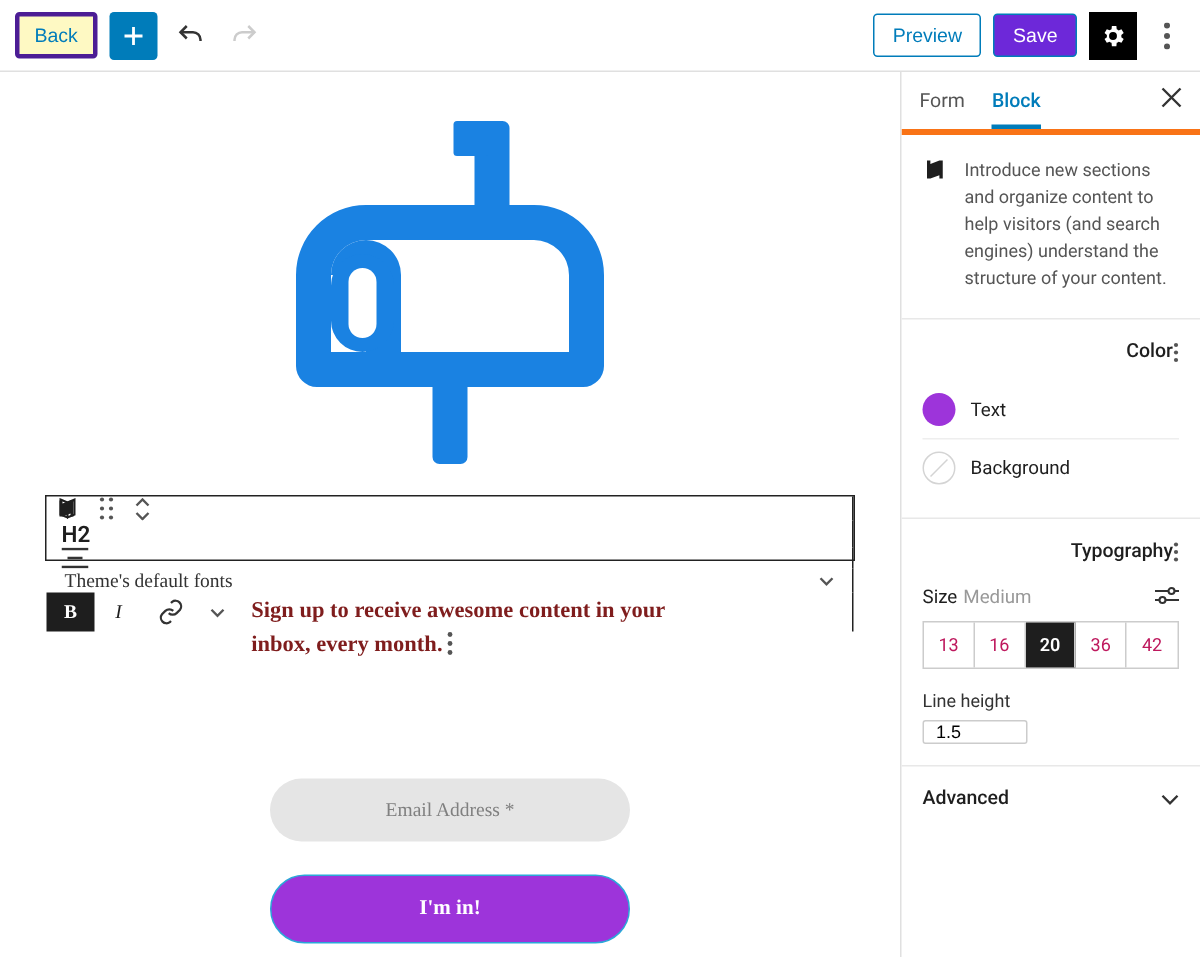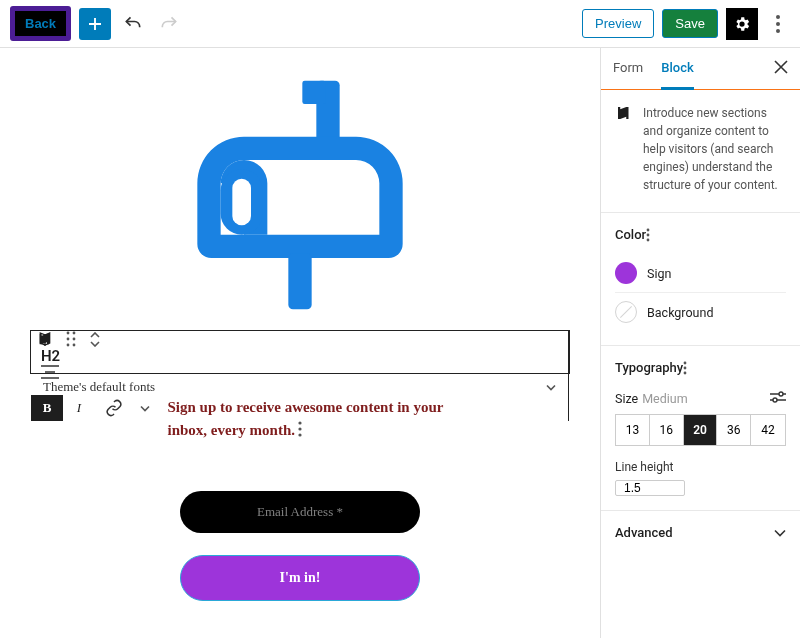--- a/index.html
+++ b/index.html
@@ -1,25 +1,25 @@
 <!DOCTYPE html>
 <html><head>
   <meta charset="utf-8">
   <style>
     * { box-sizing: border-box; margin: 0; padding: 0; }
     body { font-family: -apple-system, BlinkMacSystemFont, "Segoe UI", Roboto, sans-serif; font-size: 13px; color: #1e1e1e; background: #fff; width: 800px; height: 638px; overflow: hidden; }
     
     .top-toolbar { display: flex; align-items: center; justify-content: space-between; padding: 8px 10px; border-bottom: 1px solid #e0e0e0; height: 48px; }
     .tb-left, .tb-right { display: flex; align-items: center; gap: 8px; }
-    .btn-back { border: 5px solid #4c1d95; background: #000000; color: #007cba; border-radius: 3px; padding: 5px 10px; font-size: 13px; cursor: pointer; font-weight: bold; }
+    .btn-back { border: 3px solid #4c1d95; background: #fef9c3; color: #007cba; border-radius: 3px; padding: 5px 10px; font-size: 13px; cursor: pointer; }
     .btn-add { width: 32px; height: 32px; background: #007cba; border: none; border-radius: 3px; color: #fff; font-size: 20px; line-height: 1; cursor: pointer; display: flex; align-items: center; justify-content: center; }
     .icon-btn { background: none; border: none; padding: 4px; cursor: pointer; color: #555; font-size: 18px; display: flex; align-items: center; justify-content: center; }
     .icon-btn.disabled { color: #bbb; }
     .btn-preview { border: 1px solid #007cba; background: #fff; color: #007cba; border-radius: 3px; padding: 6px 12px; font-size: 13px; cursor: pointer; text-align: right; }
-    .btn-save { border: 1px solid #007cba; background: #15803d; color: #fff; border-radius: 3px; padding: 6px 12px; font-size: 13px; cursor: pointer; }
+    .btn-save { border: 1px solid #007cba; background: #6d28d9; color: #fff; border-radius: 3px; padding: 6px 12px; font-size: 13px; cursor: pointer; }
     .btn-gear { width: 32px; height: 32px; background: #000; border: none; color: #fff; font-size: 16px; cursor: pointer; display: flex; align-items: center; justify-content: center; }
     .btn-kebab { width: 24px; display:flex; align-items:center; justify-content:center; background:none; border:none; cursor:pointer; color:#555; font-size:18px;}
     
     .main { display: flex; height: 590px; }
     .canvas { flex: 1; min-width: 0; overflow: auto; display: flex; flex-direction: column; align-items: center; }
     .sidebar { width: 200px; border-left: 1px solid #e0e0e0; display: flex; flex-direction: column; overflow: auto;}
     
     .mailbox { margin-top: 0px; }
     .block-toolbar { margin-top: 2px; display:flex; border:1px solid #222; height:44px; align-items: stretch; background:#fff; width: 540px; flex-direction: column;}
     .bt-group{ display:flex; align-items:center; border-right:1px solid #222;}
@@ -27,42 +27,42 @@
     .bt-cell.small{ padding:0 6px; min-width:24px;}
     .bt-font{ flex:1; padding: 0 12px; font-family: Georgia, serif; font-size: 13px; color:#333; display:flex; align-items:center; justify-content: space-between;}
     .bt-cell svg{ display:block;}
     .bt-bold { background: #1e1e1e; color:#fff; font-weight:700; font-family: Georgia, serif; padding:0;}
     .bt-bold .inner{width:26px;height:26px;display:flex;align-items:center;justify-content:center;}
     .bt-italic{ font-family: Georgia, serif; font-style: italic;}
     .heading-text { text-align:center; font-family: Georgia, "Times New Roman", serif; font-weight:700; color:#9d34da; margin-top: 20px; font-size: 17px; line-height:1.6;}
     .heading-text .line{ display:inline-block; background: linear-gradient(to bottom, #fcebc0 0%, #fcebc0 100%) no-repeat; background-size: 100% 100%; padding: 0 2px;}
     .caret{ border-left: 1px solid #000; display:inline-block; height: 1em; vertical-align: middle; margin-left:0;}
     .subheading{ font-family: Georgia, serif; font-weight:700; color:#7f1d1d; margin-top:22px; font-size:15px; line-height:1.55; max-width:280px;margin-left:15px;}
-    .email-field{ margin-top:48px; width:240px; height:42px; border-radius:22px; background:#000000; color:#808080; font-family: Georgia, serif; font-size:13px; display:flex;align-items:center;justify-content:center; border:none;}
+    .email-field{ margin-top:76px; width:240px; height:42px; border-radius:22px; background:#e5e5e5; color:#808080; font-family: Georgia, serif; font-size:13px; display:flex;align-items:center;justify-content:center; border:none;}
     .submit-btn{ margin-top:22px; width:240px; height:46px; border-radius:24px; background:#9d34da; color:#fff; font-family: Georgia, serif; font-weight:700; font-size:14px; border:1px solid #2aa8d8; cursor:pointer;}
     
-    .tabs{ display:flex; align-items:center; justify-content:space-between; border-bottom:1px solid #f97316; padding: 0 12px; height:42px;gap:16px;}
+    .tabs{ display:flex; justify-content:space-between; border-bottom:4px solid #f97316; padding: 0 12px; height:42px;gap:16px;}
     .tab-row{display:flex; gap:18px;}
     .tab{ font-size:13px; color:#555; padding: 12px 0; cursor:pointer;}
     .tab.active{ color:#007cba; border-bottom:3px solid #007cba; font-weight:500;}
     .close-panel{ background:none; border:none; font-size:16px; cursor:pointer; color:#333;}
     .block-info{ padding: 14px 14px 18px; border-bottom:1px solid #e8e8e8; display:flex; gap:10px;}
     .block-info .txt .title{ font-weight:500; font-size:13px; margin-bottom:6px;}
     .block-info .txt .desc{ font-size:12px; color:#555; line-height:1.5;}
     .panel-section{ border-bottom:1px solid #e8e8e8; padding: 14px;}
-    .panel-header{ display:flex; justify-content:flex-start; align-items:center; font-size:13px; font-weight:500; margin-bottom:12px;}
+    .panel-header{ display:flex; justify-content:flex-end; align-items:center; font-size:13px; font-weight:500; margin-bottom:12px;}
     .color-row{ display:flex; align-items:center; gap:10px; padding:8px 0; cursor:pointer; font-size:12.5px;}
     .swatch{ width:22px; height:22px; border-radius:50%;}
     .swatch.text{ background:#9d34da;}
     .swatch.bg{ background:#fff; border:1px solid #d4d4d4; position:relative;}
     .swatch.bg::after{ content:''; position:absolute; left:2px; right:2px; top:50%; height:1px; background:#d4d4d4; transform: translateY(-50%) rotate(-45deg);}
     .ts-size{font-size:12.5px; color:#1e1e1e; display:flex; align-items:flex-start; gap:4px; margin-top:4px;}
     .ts-size .muted{ color:#999;}
     .size-grid{ display:grid; grid-template-columns: repeat(5, 1fr); border:1px solid #ccc; margin-top:8px;}
-    .size-cell{ text-align:center; padding: 8px 0; font-size:12px; border-right:1px solid #ccc; cursor:pointer; color: #000000;}
+    .size-cell{ text-align:center; padding: 8px 0; font-size:12px; border-right:1px solid #ccc; cursor:pointer; color: #be185d;}
     .size-cell:last-child{ border-right:none;}
     .size-cell.sel{ background:#1e1e1e; color:#fff; font-weight:600;}
     .lh-label{ font-size:12px; margin-top:14px; color:#333;}
     .lh-input{ margin-top:6px; width:70px; padding:0 8px; border:1px solid #ccc; font-size:12px; border-radius:2px;}
     .adv{ display:flex; justify-content:space-between; align-items:center; padding:14px; }
     .adv span{ font-size:13px; font-weight:500;}
   </style>
 </head>
 <body>
 
@@ -226,21 +226,21 @@
         <button class="icon-btn" style="padding:0">
           <svg width="4" height="14" viewBox="0 0 4 14" fill="#555">
               <circle cx="2" cy="2" r="1.4"></circle>
               <circle cx="2" cy="7" r="1.4"></circle>
               <circle cx="2" cy="12" r="1.4"></circle>
             </svg>
         </button>
       </div>
       <div class="color-row">
         <div class="swatch text"></div>
-        <span>Sign</span>
+        <span>Text</span>
       </div>
       <div class="color-row" style="border-top:1px solid #eee;">
         <div class="swatch bg"></div>
         <span>Background</span>
       </div>
     </div>
 
     <div class="panel-section">
       <div class="panel-header">
         <span>Typography</span>

